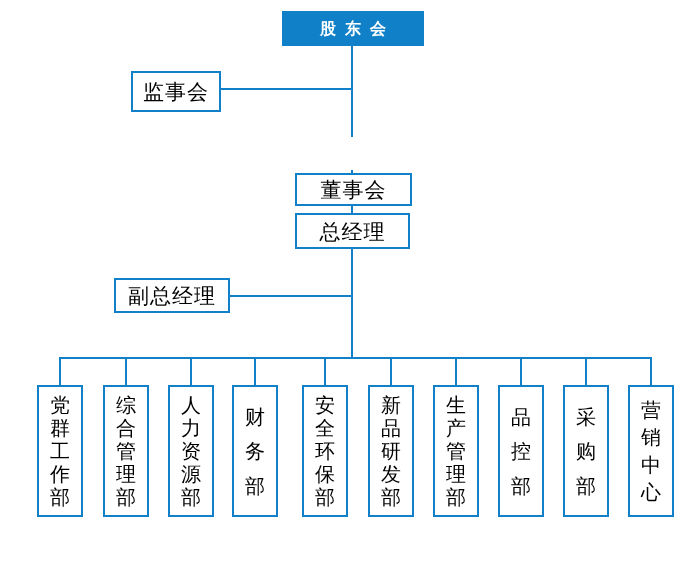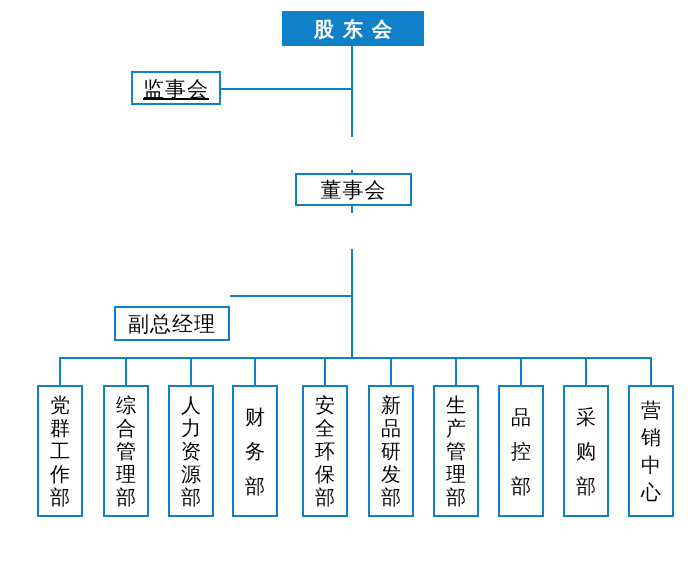--- a/index.html
+++ b/index.html
@@ -33,21 +33,21 @@
     font-size: 21px;
     line-height: 1;
     letter-spacing: 1px;
     white-space: nowrap;
   }
   .node.root {
     background: var(--primary, #1080C8);
     border: none;
     color: var(--root-text, #ffffff);
     font-weight: bold;
-    font-size: 20px;
+    font-size: 16px;
     letter-spacing: 9px;
     text-indent: 9px;
   }
   .dept {
     position: absolute;
     box-sizing: border-box;
     top: 385px;
     width: 46px;
     height: 132px;
     background: var(--node-fill, #ffffff);
@@ -81,26 +81,27 @@
   <div class="line v" style="left:254px; top:357px; height:28px;"></div>
   <div class="line v" style="left:324px; top:357px; height:28px;"></div>
   <div class="line v" style="left:390px; top:357px; height:28px;"></div>
   <div class="line v" style="left:455px; top:357px; height:28px;"></div>
   <div class="line v" style="left:520px; top:357px; height:28px;"></div>
   <div class="line v" style="left:585px; top:357px; height:28px;"></div>
   <div class="line v" style="left:650px; top:357px; height:28px;"></div>
 
   <div class="node root" style="left:282px; top:11px;  width:142px; height:35px;">股东会</div>
 
-  <div class="node" style="left:131px; top:71px;  width:90px;  height:34px;text-decoration:underline;">监事会</div>
+  <div class="node" style="left:131px; top:71px;  width:90px;  height:41px;">监事会</div>
 
   <div class="node" style="left:295px; top:137px; width:117px; height:33px;margin-top:36px;">董事会</div>
 
+  <div class="node" style="left:295px; top:213px; width:115px; height:36px;">总经理</div>
 
-  <div class="node" style="left:114px; top:278px; width:116px; height:35px;margin-top:28px;">副总经理</div>
+  <div class="node" style="left:114px; top:278px; width:116px; height:35px;">副总经理</div>
 
   <div class="dept" style="left:37px;">
       <span class="vchar">党</span>
       <span class="vchar">群</span>
       <span class="vchar">工</span>
       <span class="vchar">作</span>
       <span class="vchar">部</span>
     </div>
   <div class="dept" style="left:103px;">
       <span class="vchar">综</span>

